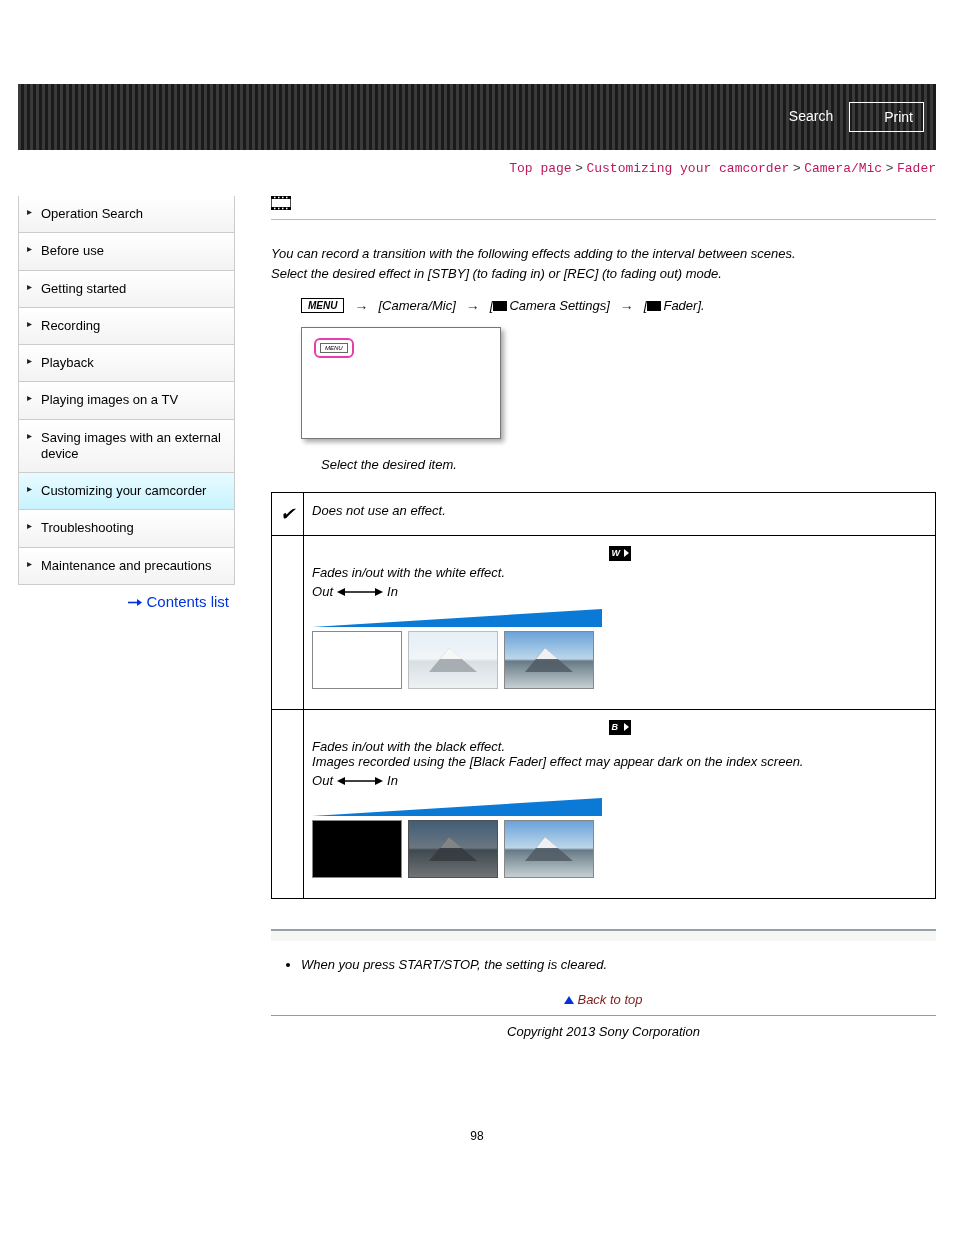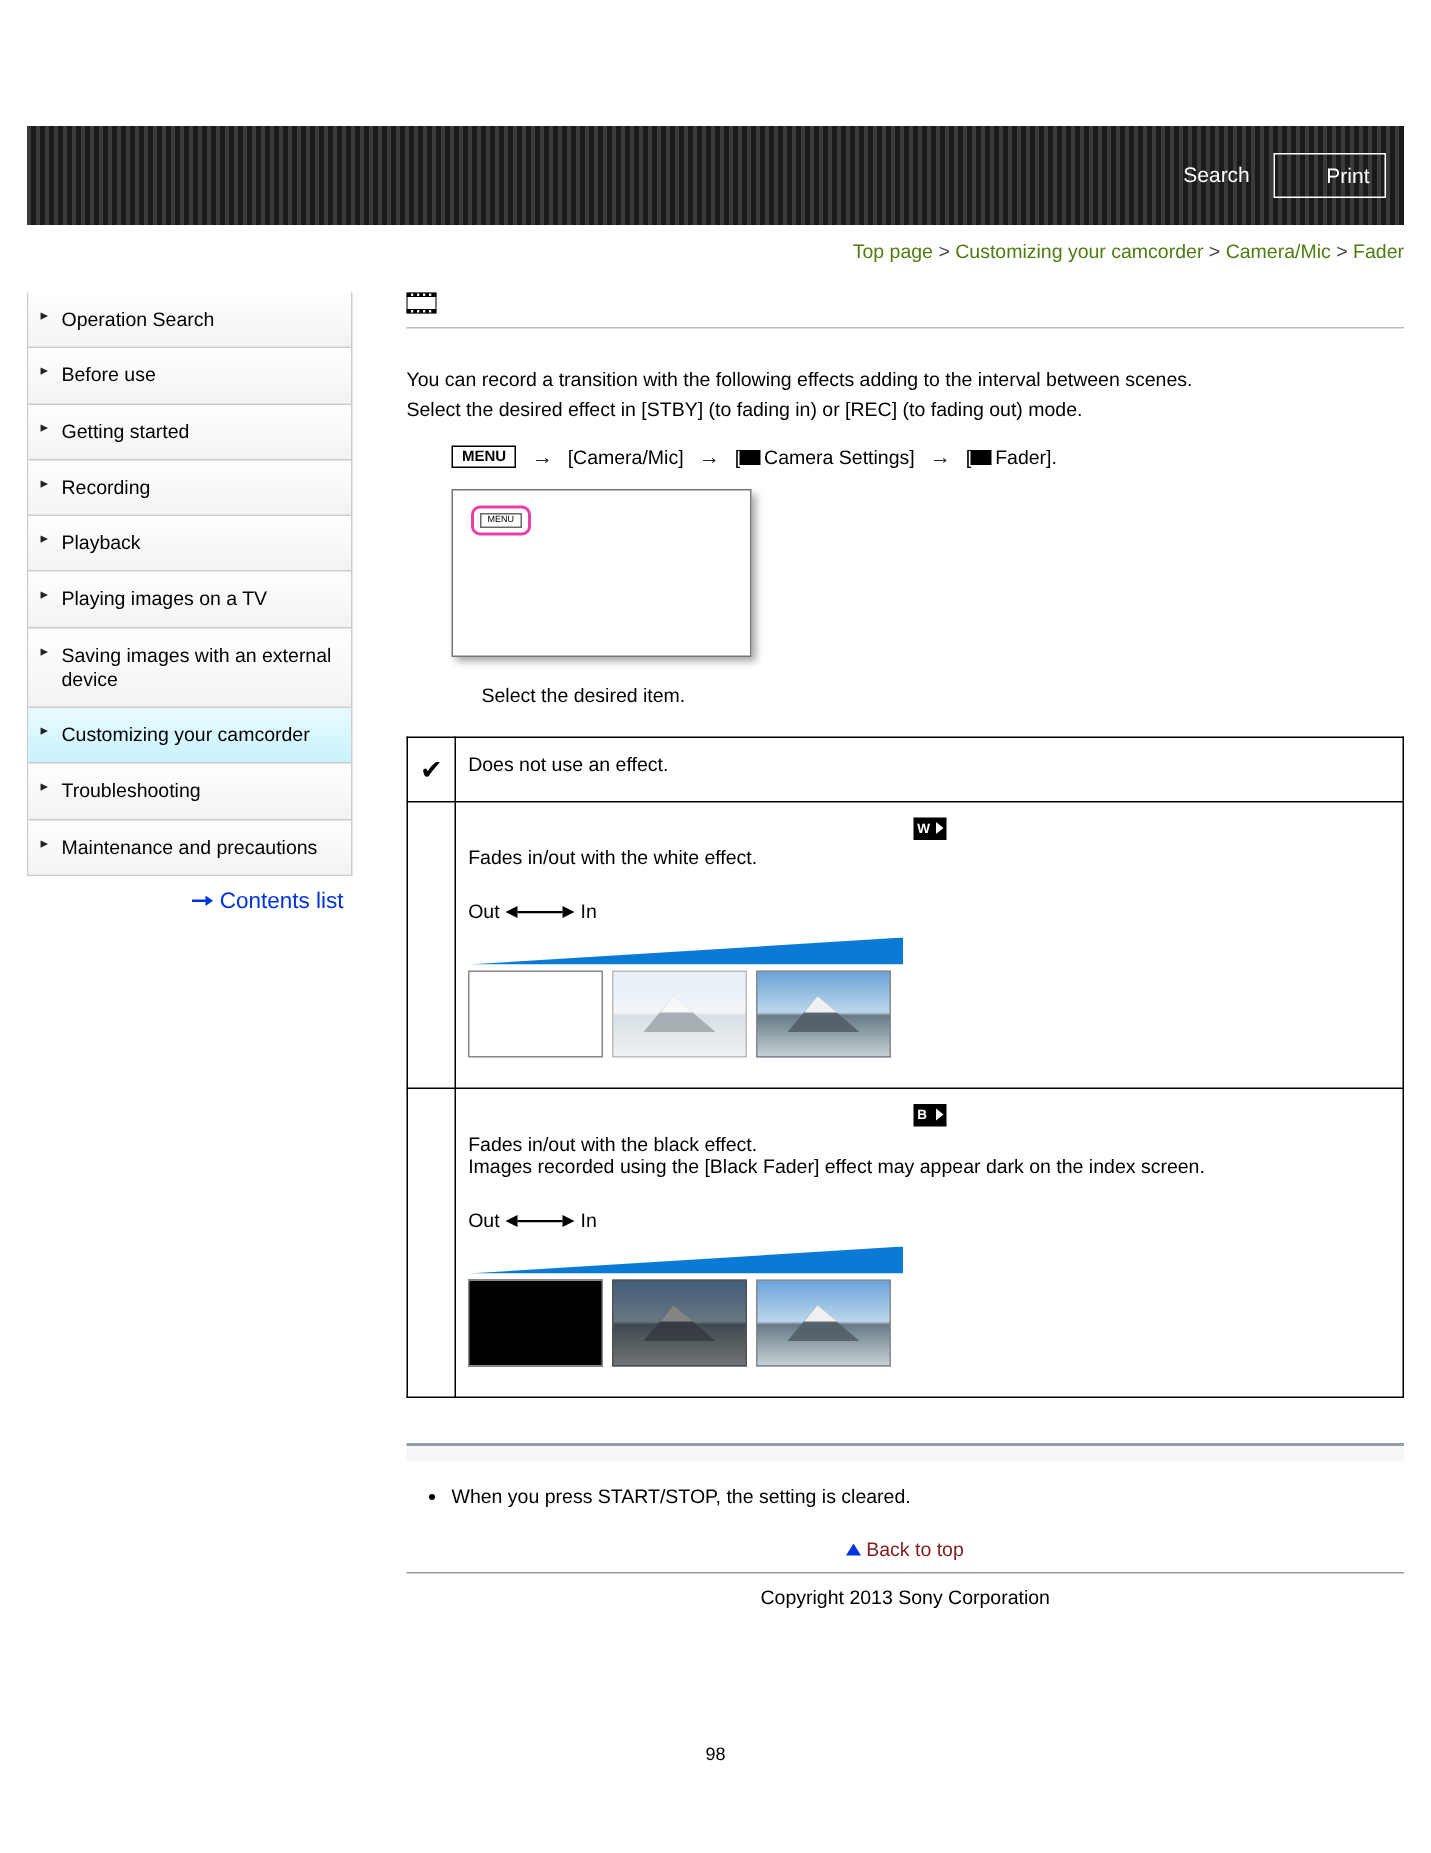--- a/index.html
+++ b/index.html
@@ -31,21 +31,21 @@
     cursor: pointer;
   }
   .topbar-buttons .print { border: 1px solid #fff; padding-left: 34px; }
   .breadcrumb {
     text-align: right;
     font-size: 13px;
     color: #0033dd;
     padding: 10px 0 20px;
   }
   .breadcrumb span.sep { color: #444; }
-  .breadcrumb a { color: #4d7c0f; text-decoration: none; cursor: pointer; }
+  .breadcrumb a { color: #be185d; text-decoration: none; cursor: pointer; font-family: Liberation Mono, monospace; }
   .columns { display: flex; align-items: flex-start; }
   .sidenav {
     width: 217px;
     flex: 0 0 240px;
     border: 1px solid #ccc;
     border-top: none;
     background: #fff;
   }
   .sidenav .item {
     border-top: 1px solid #ccc;
@@ -73,20 +73,21 @@
   }
   .contents-list .arr {
     display: inline-block;
     width: 14px; height: 7px;
     vertical-align: middle;
     margin-right: 4px;
   }
   .main {
     flex: 1;
     padding-left: 36px;
+    font-style: italic;
   }
   .film-icon { margin-bottom: 4px; }
   .hr-thin { border: none; border-top: 1px solid #bbb; margin: 6px 0 24px; }
   .body-text { line-height: 1.5; margin-bottom: 14px; }
   .navpath { display: flex; align-items: center; gap: 10px; margin: 8px 0 14px; padding-left: 30px; }
   .menu-badge {
     border: 1px solid #000;
     padding: 1px 6px;
     font-size: 10px;
     font-weight: bold;
@@ -142,21 +143,21 @@
     font-size:9px; font-weight:bold;
     text-align:left; line-height:15px;
     padding-left:3px;
     position:relative;
   }
   .effect-icon::after{
     content:'';
     position:absolute; right:2px; top:3px;
     border-left:5px solid #fff; border-top:4px solid transparent; border-bottom:4px solid transparent;
   }
-  .outin { margin: 21px 0 10px; font-size:13px; display:flex; align-items:center; gap:4px;}
+  .outin { margin: 4px 0 10px; font-size:13px; display:flex; align-items:center; gap:4px;}
   .outin svg { vertical-align: middle; }
   .fade-strip { position: relative; height: 90px; }
   .fade-strip .tri {
     position: absolute;
     left: 0; right: 0; top: 0; height: 18px;
   }
   .fade-strip .thumbs {
     display: flex; gap: 6px;
     position: absolute; left: 0; top: 22px;
   }

